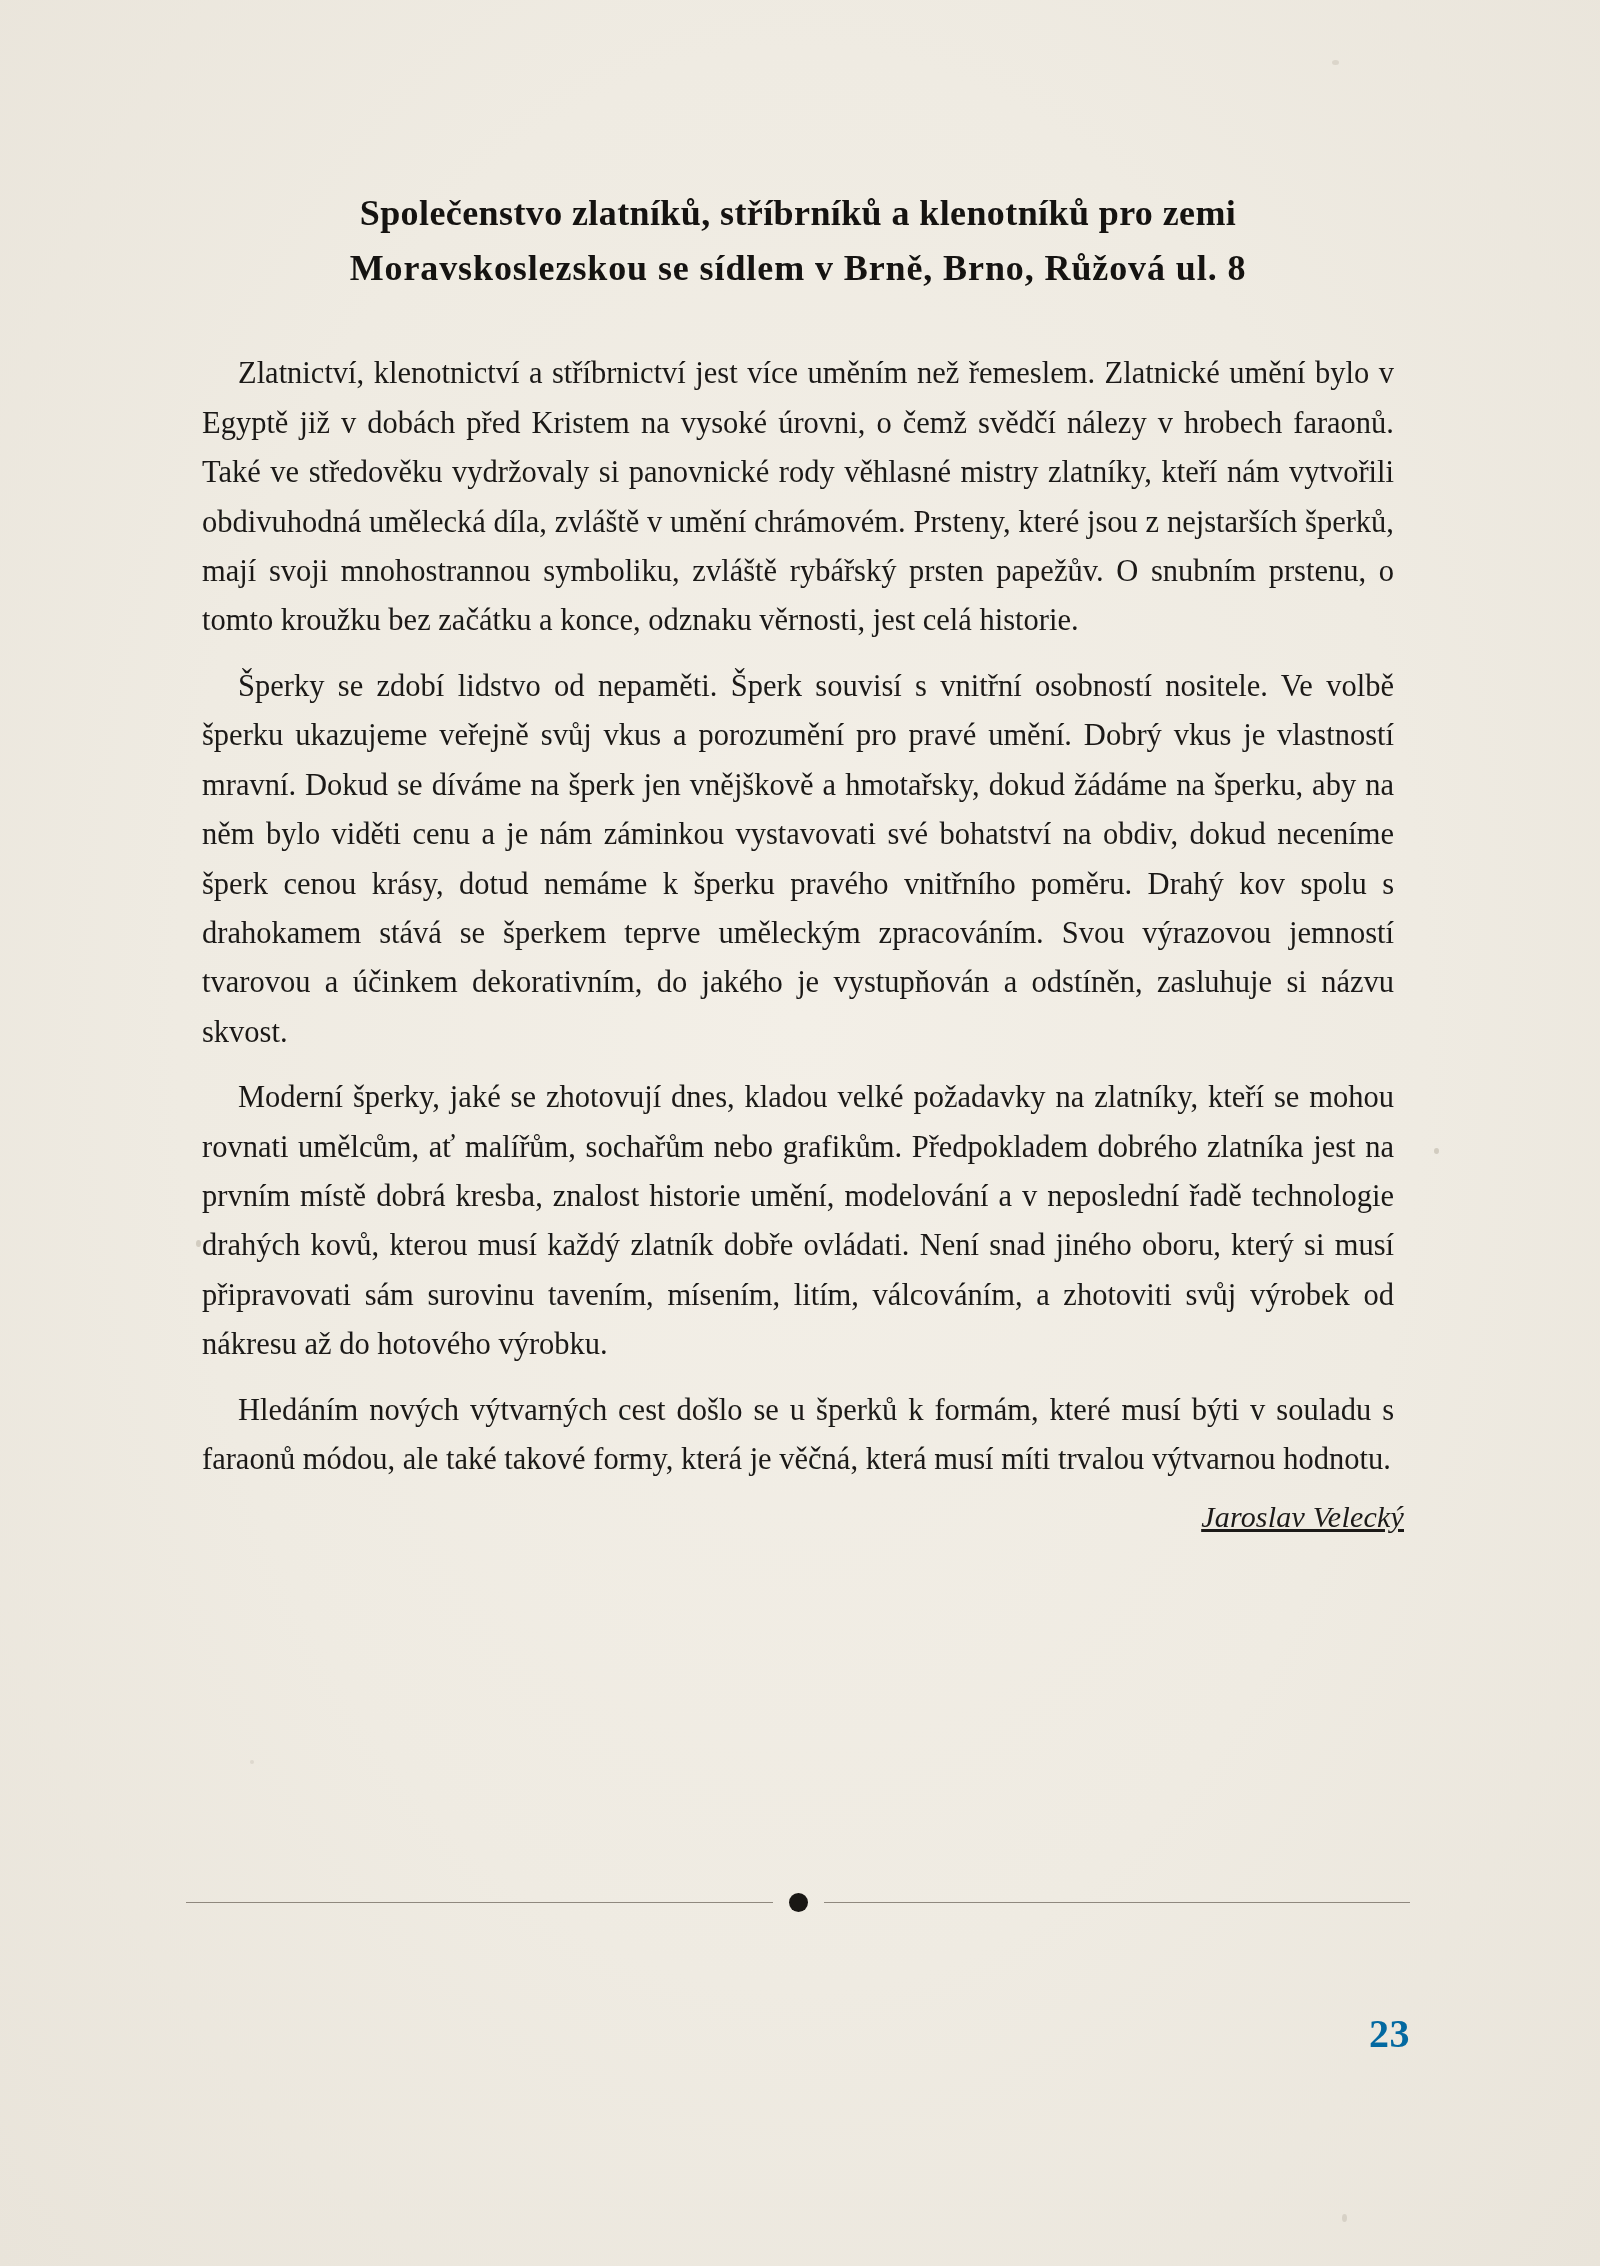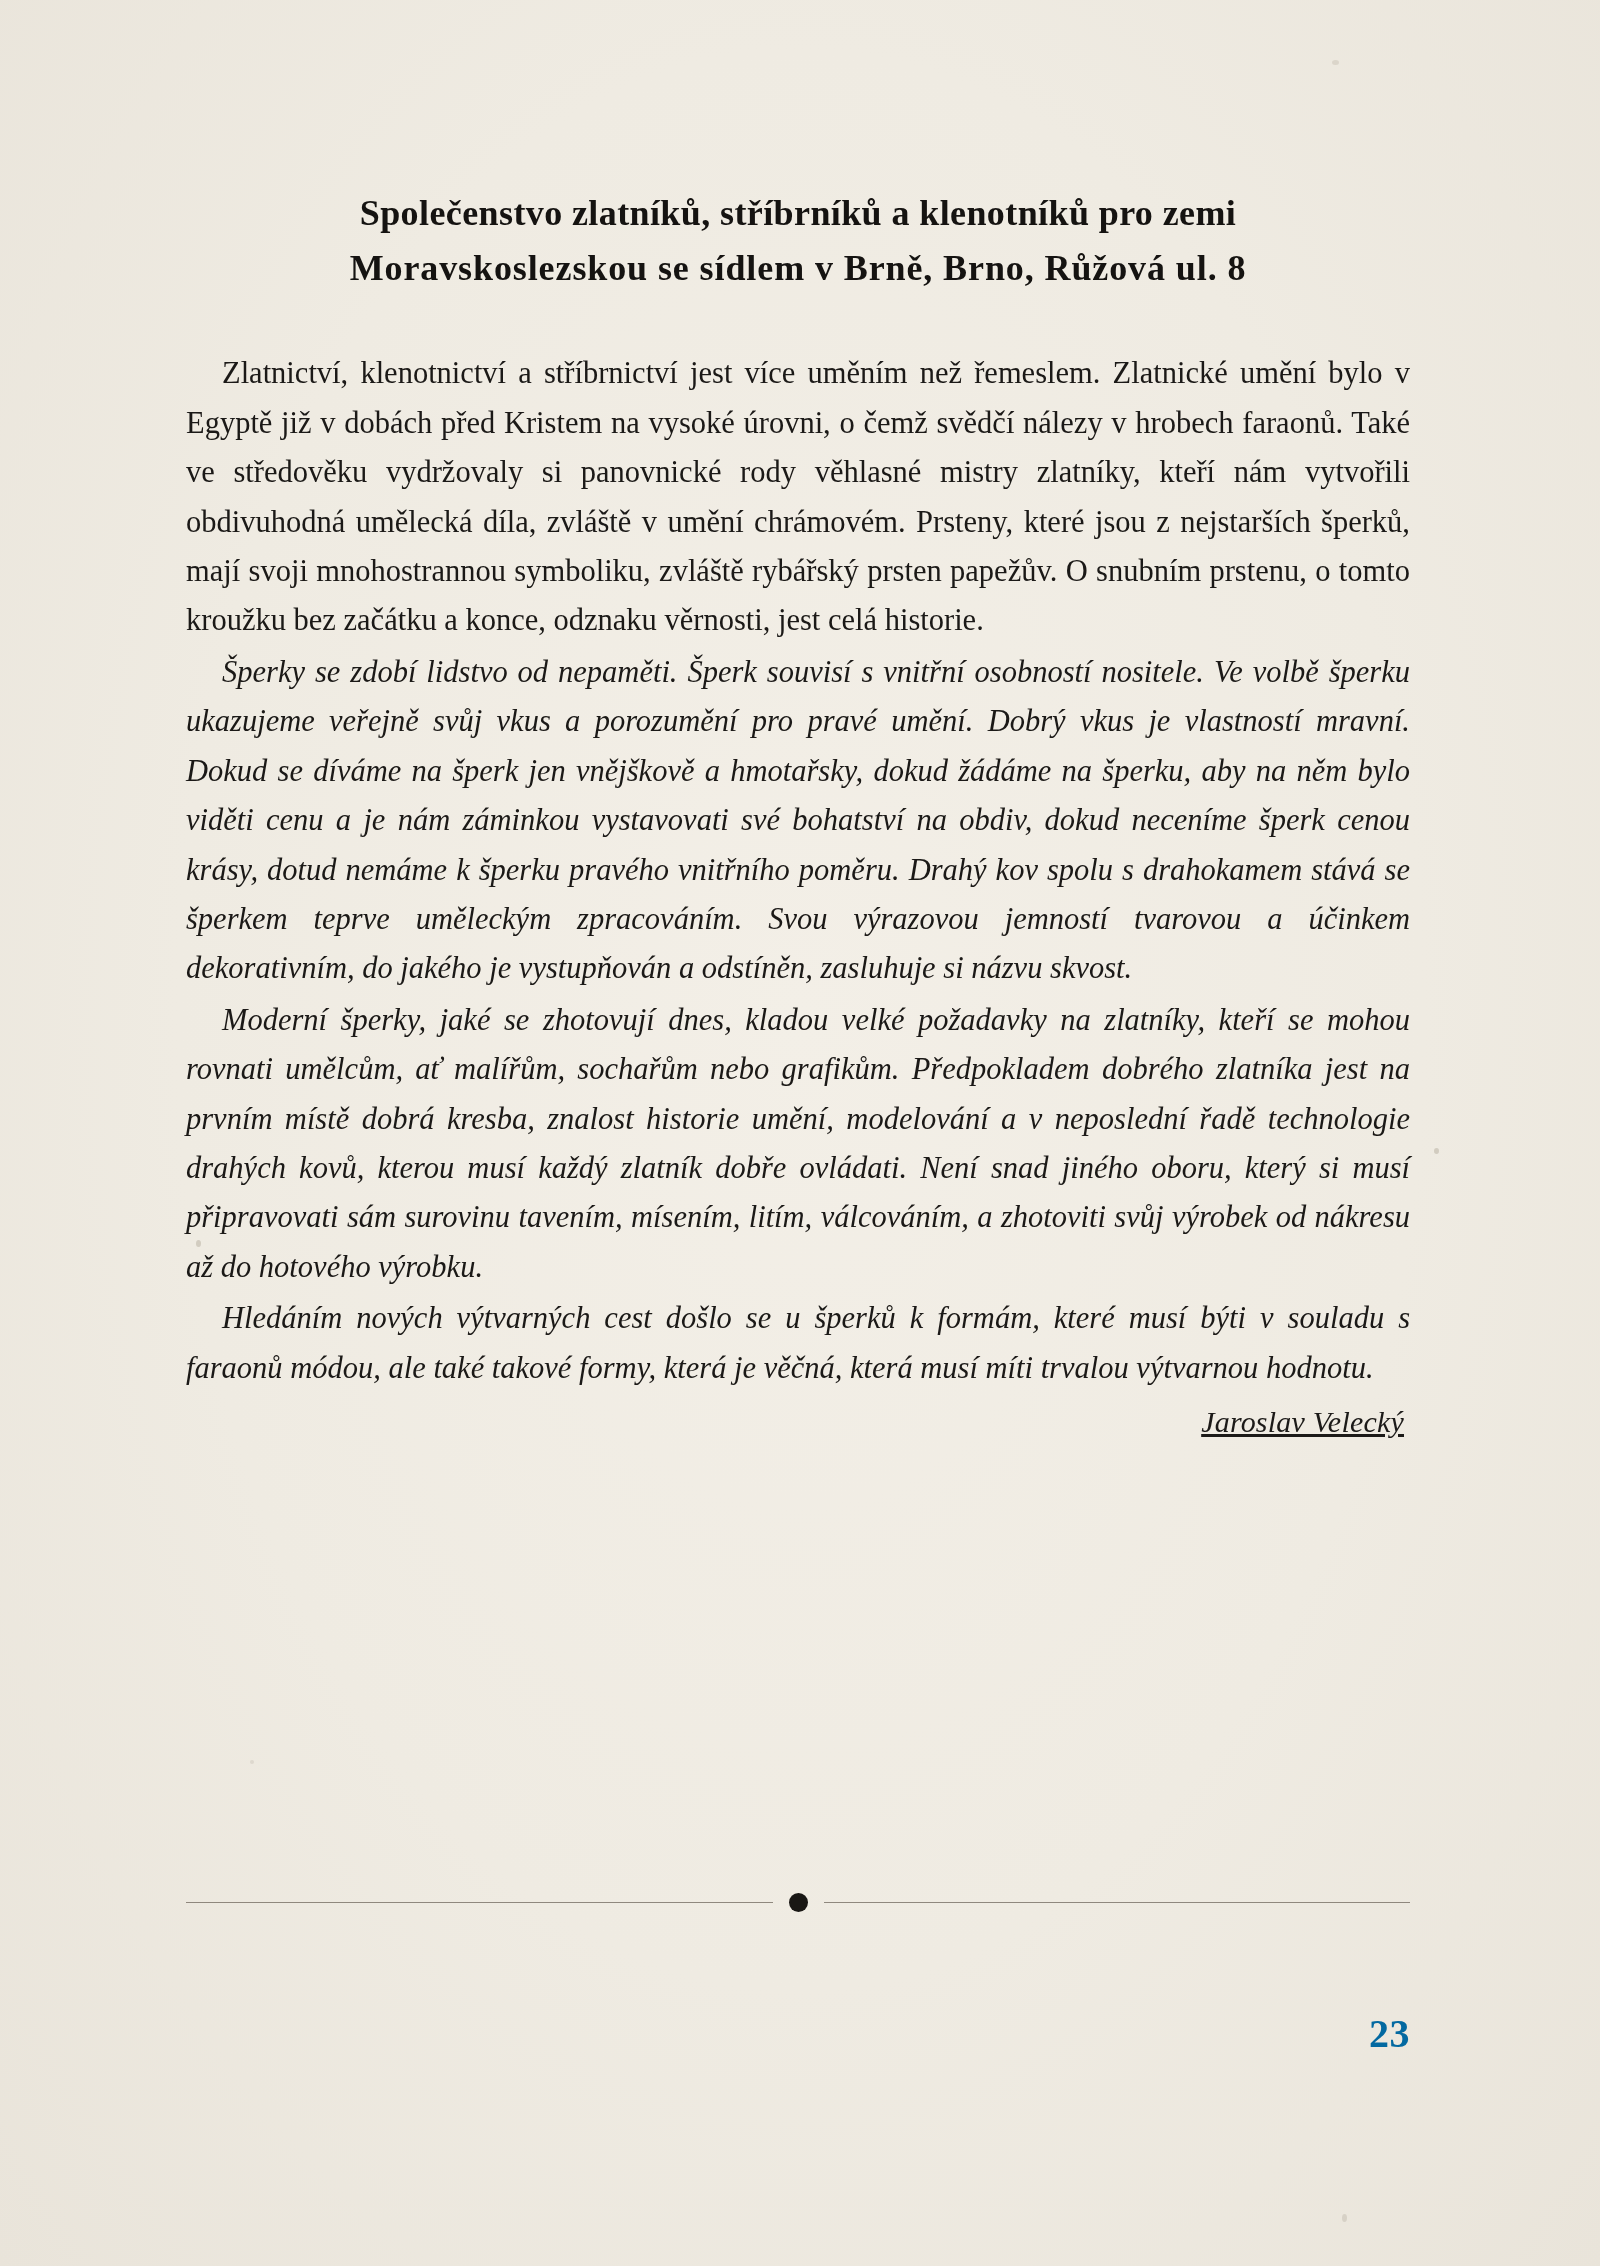--- a/index.html
+++ b/index.html
@@ -62,26 +62,25 @@
 
   .body-text {
     margin-top: 54px;
     font-size: 30.5px;
     line-height: 1.62;
     text-align: justify;
     text-justify: inter-word;
     color: #1b1917;
   }
   .body-text p {
-    margin: 0;
+    margin: 16px;
     text-indent: 36px;
   }
   .body-text p + p {
     margin-top: 2px;
-    font-style: italic;
   }
 
   .signature {
     margin-top: 12px;
     text-align: right;
     font-style: italic;
     font-size: 30px;
     letter-spacing: .2px;
     padding-right: 6px;
     text-decoration: underline;

